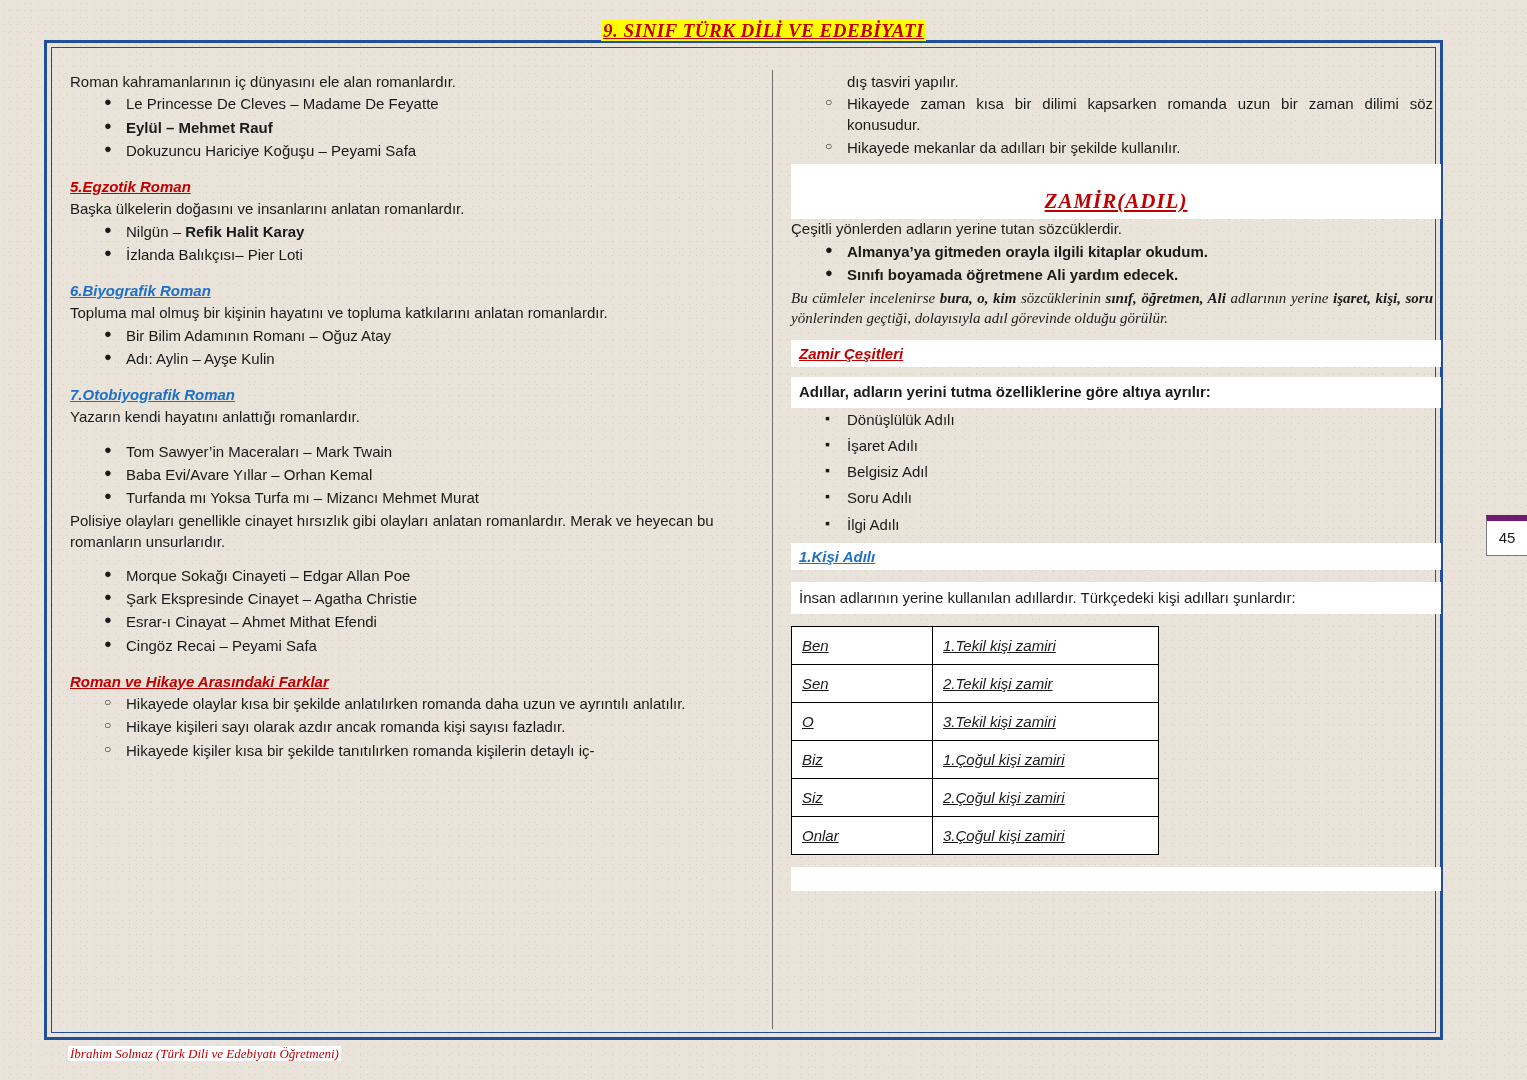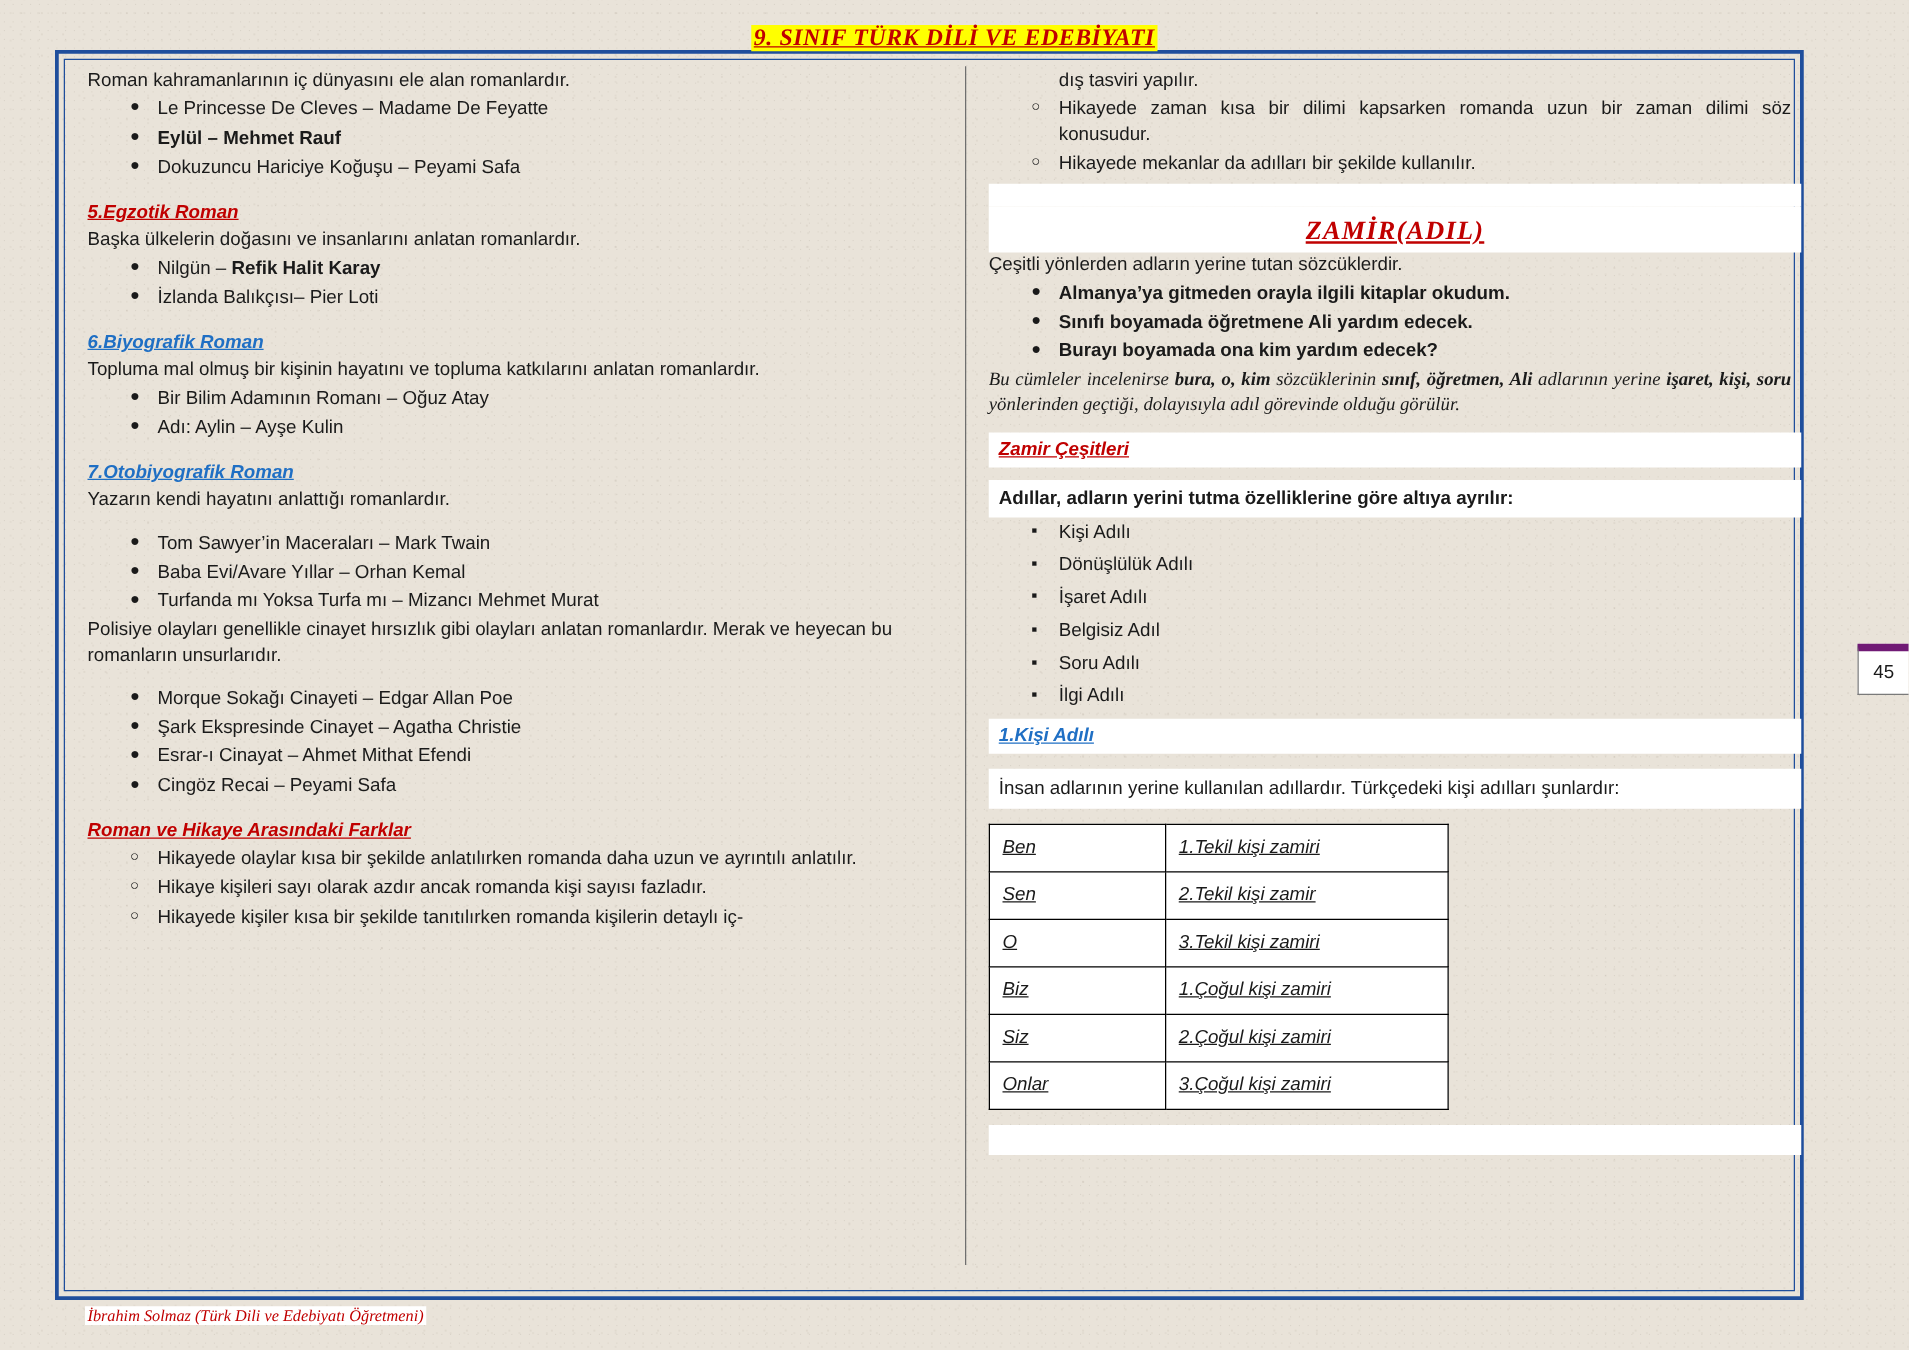--- a/index.html
+++ b/index.html
@@ -61,21 +61,21 @@
     left: 4px;
     top: 4px;
     right: 4px;
     bottom: 4px;
     border: 1px solid #1f4e9c;
     box-sizing: border-box;
   }
   .content {
     position: absolute;
     left: 52px;
-    top: 47px;
+    top: 64px;
     width: 1385px;
     height: 975px;
     display: flex;
     z-index: 4;
     justify-content: flex-end;
   }
   .col {
     position: relative;
     box-sizing: border-box;
   }
@@ -318,37 +318,35 @@
 
     <div class="wbox" style="width:650px;padding-top:5px;padding-bottom:4px;">
       <div class="zamir-title">ZAMİR(ADIL)</div>
     </div>
 
     <p class="para">Çeşitli yönlerden adların yerine tutan sözcüklerdir.</p>
 
     <ul class="disc">
       <li class="bold"><span>Almanya’ya gitmeden orayla ilgili kitaplar okudum.</span></li>
       <li class="bold"><span>Sınıfı boyamada öğretmene Ali yardım edecek.</span></li>
-      <li class="bold"><span>Burayı boyamada ona kim yardım edecek?</span></li>
     </ul>
 
     <div class="script justify" style="margin-top:4px;">
       <span>Bu cümleler incelenirse </span><b>bura, o, kim </b><span>sözcüklerinin </span><b>sınıf, öğretmen, Ali </b><span>adlarının yerine </span><b>işaret, kişi, soru </b><span>yönlerinden geçtiği, dolayısıyla adıl görevinde olduğu görülür.</span>
     </div>
 
     <div class="wbox" style="width:650px;margin-top:12px;padding-top:4px;padding-bottom:3px;">
       <div class="head-red-plain" style="font-style:italic;">Zamir Çeşitleri</div>
     </div>
 
     <div class="wbox" style="width:650px;margin-top:10px;padding-top:5px;padding-bottom:5px;">
       <div class="bold" style="font-size:15px;">Adıllar, adların yerini tutma özelliklerine göre altıya ayrılır:</div>
     </div>
 
     <ul class="sq">
-      <li><span>Kişi Adılı</span></li>
       <li><span>Dönüşlülük Adılı</span></li>
       <li><span>İşaret Adılı</span></li>
       <li><span>Belgisiz Adıl</span></li>
       <li><span>Soru Adılı</span></li>
       <li><span>İlgi Adılı</span></li>
     </ul>
 
     <div class="wbox" style="width:650px;margin-top:8px;padding-top:4px;padding-bottom:3px;">
       <div class="head-blue" style="margin:0;">1.Kişi Adılı</div>
     </div>

